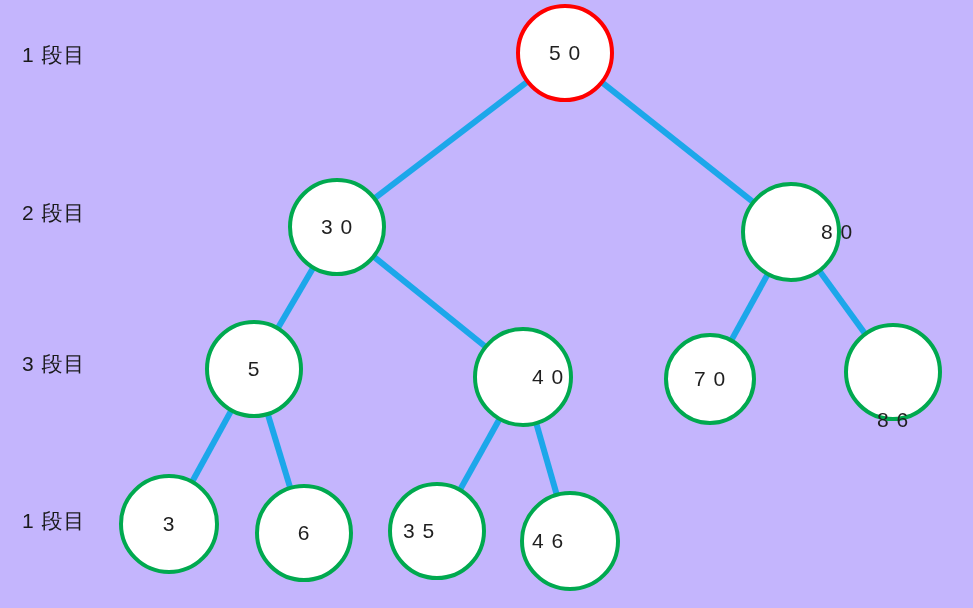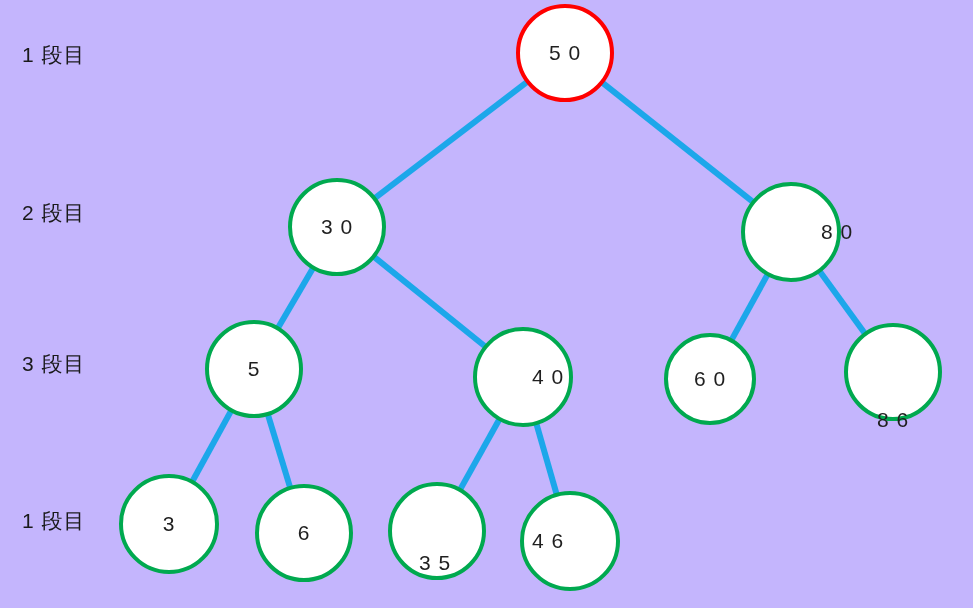--- a/index.html
+++ b/index.html
@@ -82,21 +82,21 @@
       <div class="level-label" style="left: 22px; top: 213px; color: rgb(26, 26, 26);">2 段目</div>
       <div class="level-label" style="left: 22px; top: 364px; color: rgb(26, 26, 26);">3 段目</div>
       <div class="level-label" style="left: 22px; top: 521px; color: rgb(26, 26, 26);">1 段目</div>
     </div>
   <div id="node-text-layer">
       <div class="node-text" style="left: 565px; top: 53px; color: rgb(31, 31, 31);">5 0</div>
       <div class="node-text" style="left: 337px; top: 227px; color: rgb(31, 31, 31); text-align: center;">3 0</div>
       <div class="node-text" style="left: 791px; top: 232px; color: rgb(31, 31, 31); margin-left: 46px;">8 0</div>
       <div class="node-text" style="left: 254px; top: 369px; color: rgb(31, 31, 31);">5</div>
       <div class="node-text" style="left: 548px; top: 377px; color: rgb(31, 31, 31);">4 0</div>
-      <div class="node-text" style="left: 710px; top: 379px; color: rgb(31, 31, 31);">6 0</div>
+      <div class="node-text" style="left: 710px; top: 379px; color: rgb(31, 31, 31);">7 0</div>
       <div class="node-text" style="left: 893px; top: 372px; color: rgb(31, 31, 31); margin-top: 48px;">8 6</div>
       <div class="node-text" style="left: 169px; top: 524px; color: rgb(31, 31, 31);">3</div>
       <div class="node-text" style="left: 304px; top: 533px; color: rgb(31, 31, 31);">6</div>
-      <div class="node-text" style="left: 435px; top: 531px; color: rgb(31, 31, 31); margin-top: 32px;">3 5</div>
+      <div class="node-text" style="left: 419px; top: 531px; color: rgb(31, 31, 31);">3 5</div>
       <div class="node-text" style="left: 548px; top: 541px; color: rgb(31, 31, 31);">4 6</div>
     </div>
 
 </div>
 
 </body></html>

